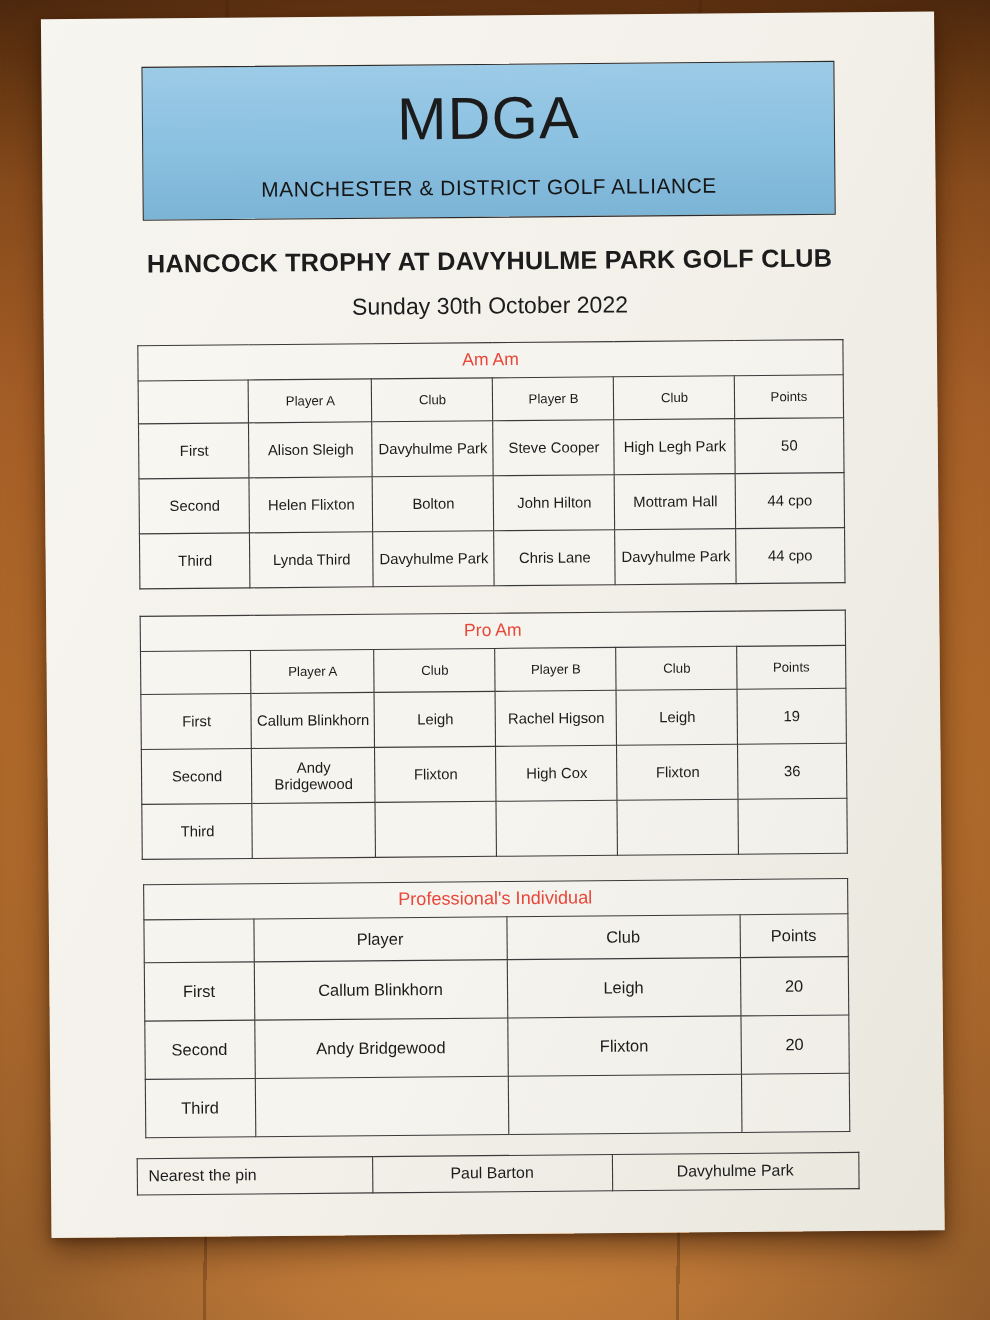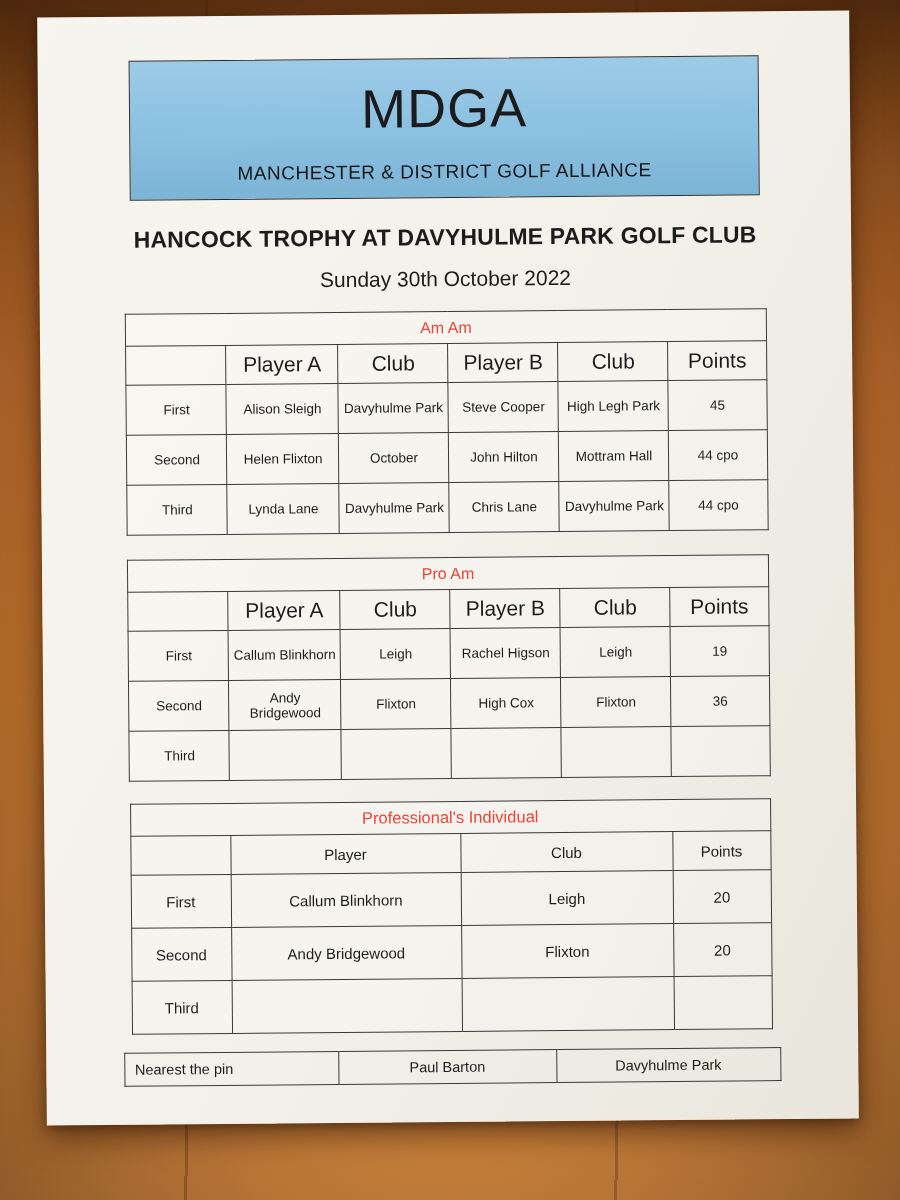--- a/index.html
+++ b/index.html
@@ -75,21 +75,21 @@
     padding: 2px 3px;
     word-wrap: break-word;
   }
   tr.title-row td {
     height: 27px;
     color: #e8473a;
     font-size: 16px;
   }
   tr.header-row th {
     height: 34px;
-    font-size: 21px;
+    font-size: 12px;
   }
   tr.data-row td { height: 45px; }
   td.pos {
     text-align: left;
     padding-left: 10px;
     font-size: 15px;
     margin-left: 37px;
   }
   table.t1 { margin-top: 20px; }
   table.t2 { margin-top: 24px; }
@@ -149,33 +149,33 @@
         <th>Player B</th>
         <th>Club</th>
         <th>Points</th>
       </tr>
       <tr class="data-row">
         <td class="pos">First</td>
         <td>Alison Sleigh</td>
         <td>Davyhulme Park</td>
         <td>Steve Cooper</td>
         <td>High Legh Park</td>
-        <td>45</td>
+        <td>50</td>
       </tr>
       <tr class="data-row">
         <td class="pos">Second</td>
         <td>Helen Flixton</td>
-        <td>October</td>
+        <td>Bolton</td>
         <td>John Hilton</td>
         <td>Mottram Hall</td>
         <td>44 cpo</td>
       </tr>
       <tr class="data-row">
         <td class="pos">Third</td>
-        <td>Lynda Lane</td>
+        <td>Lynda Third</td>
         <td>Davyhulme Park</td>
         <td>Chris Lane</td>
         <td>Davyhulme Park</td>
         <td>44 cpo</td>
       </tr>
     </tbody>
       </table>
 
     <table class="results t2">
       <colgroup>

